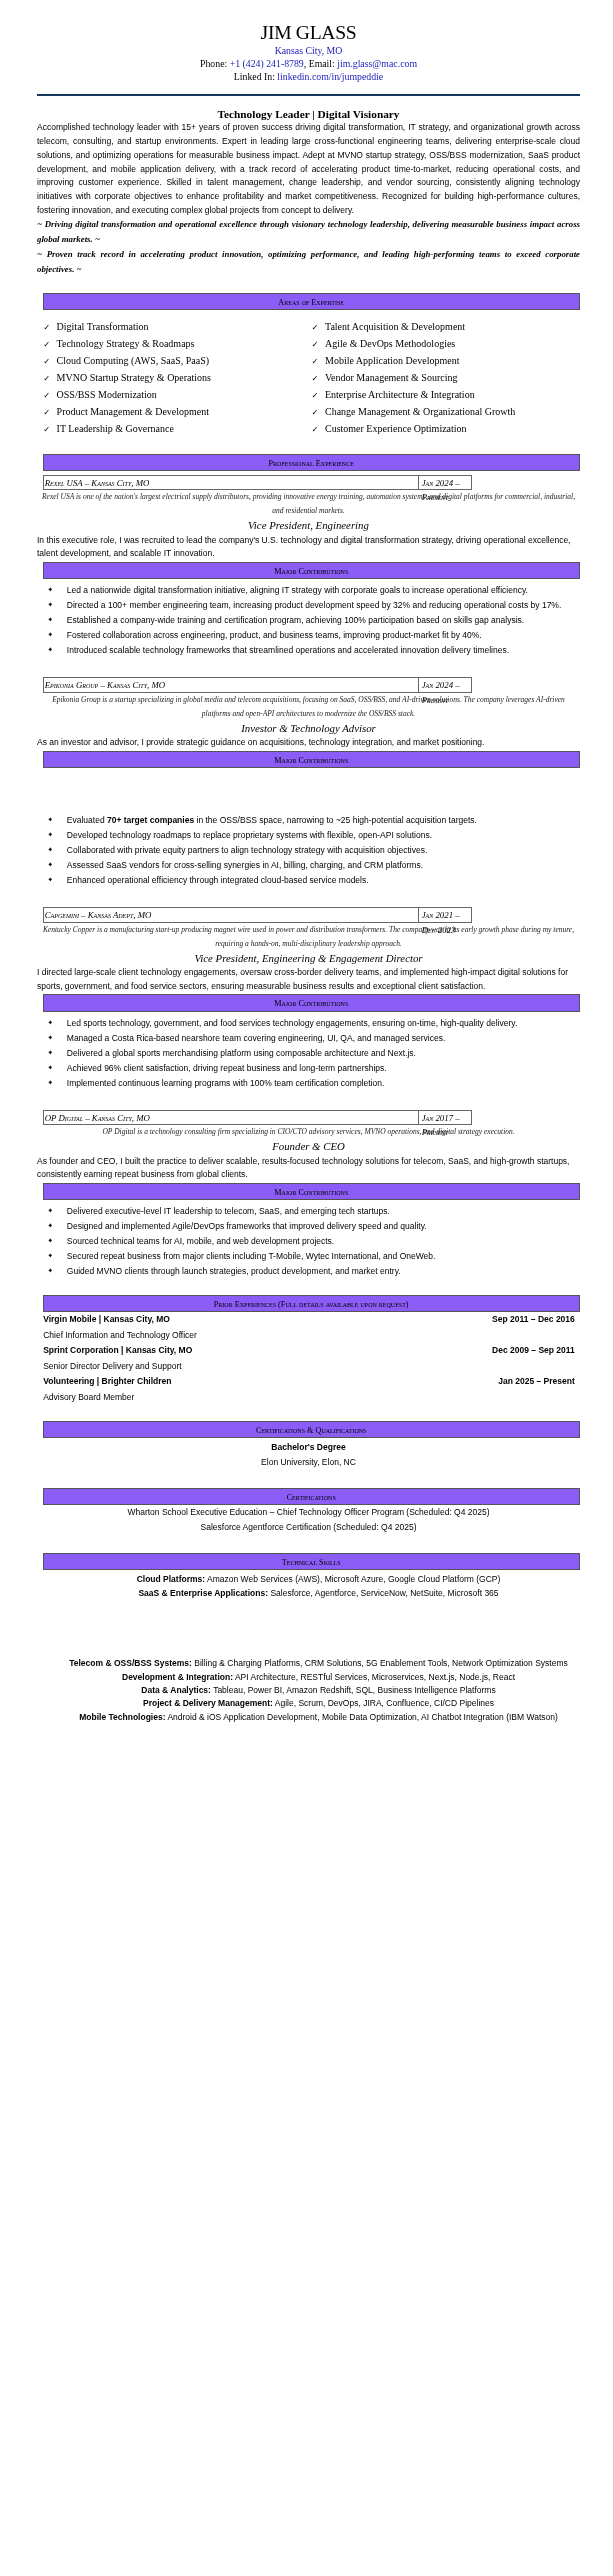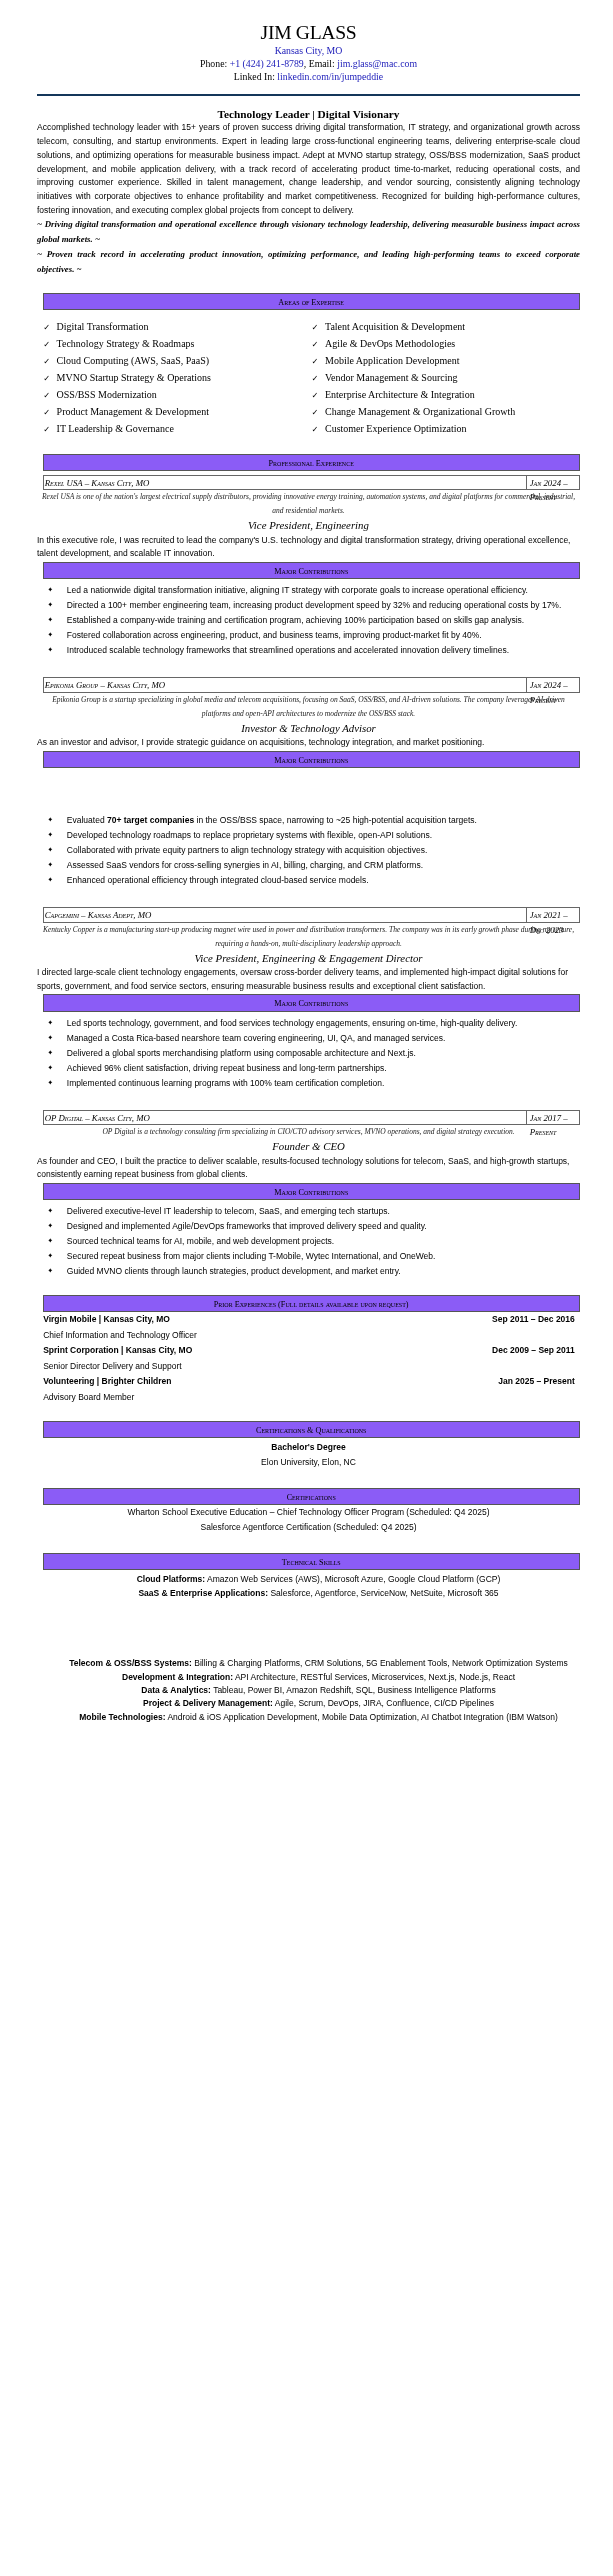--- a/index.html
+++ b/index.html
@@ -9,21 +9,21 @@
   .name { font-size:19.6px; font-weight:normal; padding-top:20.6px; line-height:23px; letter-spacing:-0.3px; }
   .hline { font-size:9.8px; line-height:13.4px; }
   .blue { color:#1a1ab8; }
   .rule { height:2.1px; background:#14365a; margin:10.3px 0 0 0; }
   .title { font-family:"Liberation Serif", serif; font-weight:bold; font-size:11.3px; text-align:center; margin-top:10.8px; line-height:14.4px; }
   .summary { font-size:8.5px; line-height:13.7px; text-align:justify; margin:0; }
   .tag { font-family:"Liberation Serif", serif; font-style:italic; font-weight:bold; font-size:8.8px; line-height:15px; text-align:justify; }
   .sec { margin:0 0 0 5.7px; width:537px; background:#8b5cf6; border:0.8px solid #555; text-align:center; font-family:"Liberation Serif", serif; font-variant:small-caps; font-size:8.2px; height:17.5px; line-height:17.5px; box-sizing:border-box; }
   .exp-grid { display:grid; grid-template-columns:1fr 1fr; margin:8.8px 0 0 6.2px; font-family:"Liberation Serif", serif; font-size:10px; line-height:16px; }
   .exp-grid div span.ck { display:inline-block; width:13.4px; font-size:8.2px; }
-  .co { margin:3.6px 0 0 5.7px; width:537px; border:0.8px solid #666; display:flex; height:15.5px; box-sizing:border-box; font-family:"Liberation Serif", serif; font-style:italic; font-variant:small-caps; font-size:8.8px; line-height:14.4px; }
+  .co { margin:3.6px 0 0 5.7px; width:429px; border:0.8px solid #666; display:flex; height:15.5px; box-sizing:border-box; font-family:"Liberation Serif", serif; font-style:italic; font-variant:small-caps; font-size:8.8px; line-height:14.4px; }
   .co .cname { flex:1; padding-left:1px; border-right:0.8px solid #666; }
   .co .cdate { width:49px; padding-left:3.1px; }
   .cdesc { font-family:"Liberation Serif", serif; font-style:italic; font-size:7.5px; line-height:14px; text-align:center; color:#222; margin:0 2.1px; }
   .role { font-family:"Liberation Serif", serif; font-style:italic; font-size:10.8px; text-align:center; line-height:15.5px; }
   .rdesc { font-size:8.5px; line-height:13.4px; margin:0; }
   ul.bul { list-style:none; margin:4.1px 0 0 0; padding:0 0 0 18.5px; }
   ul.bul li { position:relative; font-size:8.5px; line-height:14px; padding-left:11.3px; margin-bottom:1px; text-align:justify; }
   ul.bul li .dm { position:absolute; left:-8.2px; top:0; font-size:7.2px; }
   .prior-row { display:flex; justify-content:space-between; font-size:8.5px; line-height:15.5px; padding:0 5.2px 0 6.2px; }
   .prior-row b { font-weight:bold; }

